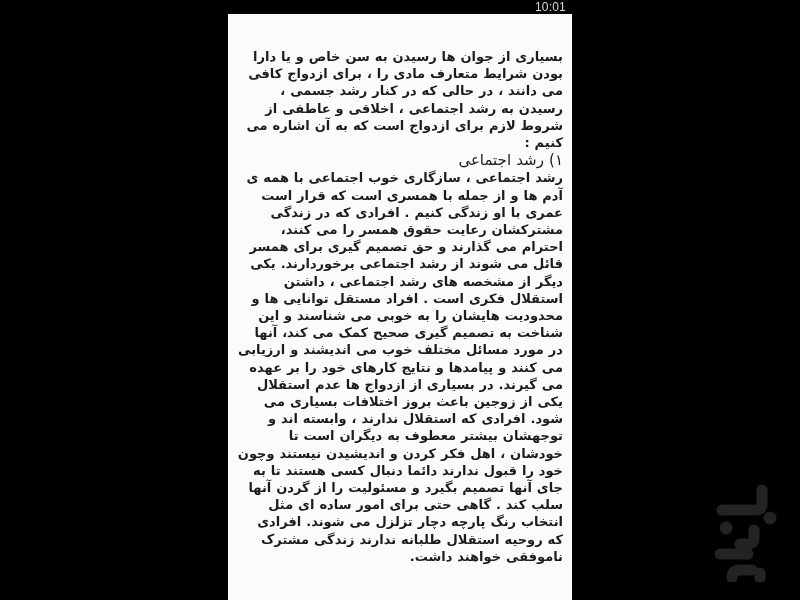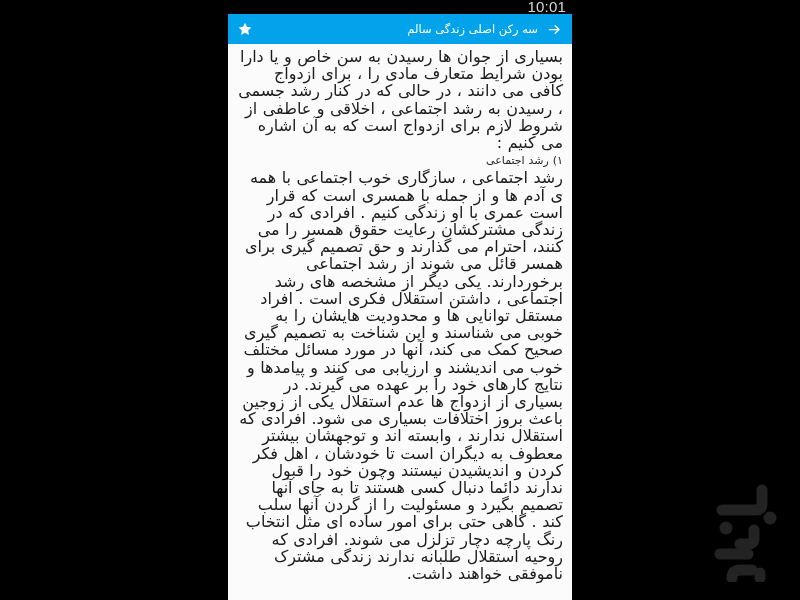--- a/index.html
+++ b/index.html
@@ -49,21 +49,21 @@
     display: flex;
     align-items: center;
     justify-content: flex-start;
     direction: ltr;
     padding: 0 4px;
     box-sizing: border-box;
   }
   #status-bar .spacer { flex: 1 1 auto; }
   #status-clock {
     color: #d8d8d8;
-    font-size: 15px;
+    font-size: 12px;
     line-height: 14px;
     letter-spacing: 0.2px;
     font-family: "Liberation Sans", sans-serif;
     padding-right: 2px;
     text-align: center;
   }
 
   
   #app-bar {
     position: relative;
@@ -127,29 +127,29 @@
     box-sizing: border-box;
     padding: 4px 9px 0 9px;
   }
 
   #content p,
   #content h2 {
     margin: 0;
     padding: 0;
     color: #1c1c1c;
     font-family: "DejaVu Sans", sans-serif;
-    font-size: 16px;
+    font-size: 13px;
     line-height: 17.2px;
     text-align: right;
-    font-weight: normal;
+    font-weight: bold;
     word-spacing: 0.4px;
   }
 
   #content h2 {
-    font-size: 11px;
+    font-size: 15px;
     font-weight: normal;
     margin-top: 1px;
   }
 
   
   #watermark {
     position: absolute;
     right: 14px;
     bottom: 18px;
     width: 86px;
@@ -181,42 +181,20 @@
     </div>
   </div>
 
   <div id="device">
 
     <div id="status-bar">
       <div class="spacer"></div>
       <div id="status-clock">10:01</div>
     </div>
 
-    <div id="app-bar">
-
-      <div id="favorite-button">
-        <svg viewBox="0 0 24 24" width="16" height="16" xmlns="http://www.w3.org/2000/svg">
-          <path d="M12 2.5 L14.9 8.8 L21.5 9.6 L16.7 14.2 L17.9 21 L12 17.7 L6.1 21 L7.3 14.2 L2.5 9.6 L9.1 8.8 Z" fill="#ffffff"></path>
-        </svg>
-      </div>
-
-      <div class="bar-spacer"></div>
-
-      <div id="app-bar-title">سه رکن اصلی زندگی سالم</div>
-
-      <div id="back-button">
-        <svg viewBox="0 0 24 24" width="15" height="15" xmlns="http://www.w3.org/2000/svg">
-          <g stroke="#ffffff" stroke-width="2" fill="none" stroke-linecap="round" stroke-linejoin="round">
-            <path d="M4 12 L19 12"></path>
-            <path d="M13 6 L19 12 L13 18"></path>
-          </g>
-        </svg>
-      </div>
-
-    </div>
 
     <div id="content">
       <p>بسیاری از جوان ها رسیدن به سن خاص و یا دارا بودن شرایط متعارف مادی را ، برای ازدواج کافی می دانند ، در حالی که در کنار رشد جسمی ، رسیدن به رشد اجتماعی ، اخلاقی و عاطفی از شروط لازم برای ازدواج است که به آن اشاره می کنیم :</p>
       <h2>۱) رشد اجتماعی</h2>
       <p>رشد اجتماعی ، سازگاری خوب اجتماعی با همه ی آدم ها و از جمله با همسری است که قرار است عمری با او زندگی کنیم . افرادی که در زندگی مشترکشان رعایت حقوق همسر را می کنند، احترام می گذارند و حق تصمیم گیری برای همسر قائل می شوند از رشد اجتماعی برخوردارند. یکی دیگر از مشخصه های رشد اجتماعی ، داشتن استقلال فکری است . افراد مستقل توانایی ها و محدودیت هایشان را به خوبی می شناسند و این شناخت به تصمیم گیری صحیح کمک می کند، آنها در مورد مسائل مختلف خوب می اندیشند و ارزیابی می کنند و پیامدها و نتایج کارهای خود را بر عهده می گیرند. در بسیاری از ازدواج ها عدم استقلال یکی از زوجین باعث بروز اختلافات بسیاری می شود. افرادی که استقلال ندارند ، وابسته اند و توجهشان بیشتر معطوف به دیگران است تا خودشان ، اهل فکر کردن و اندیشیدن نیستند وچون خود را قبول ندارند دائما دنبال کسی هستند تا به جای آنها تصمیم بگیرد و مسئولیت را از گردن آنها سلب کند . گاهی حتی برای امور ساده ای مثل انتخاب رنگ پارچه دچار تزلزل می شوند. افرادی که روحیه استقلال طلبانه ندارند زندگی مشترک ناموفقی خواهند داشت.</p>
     </div>
 
   </div>
 </div>
 

